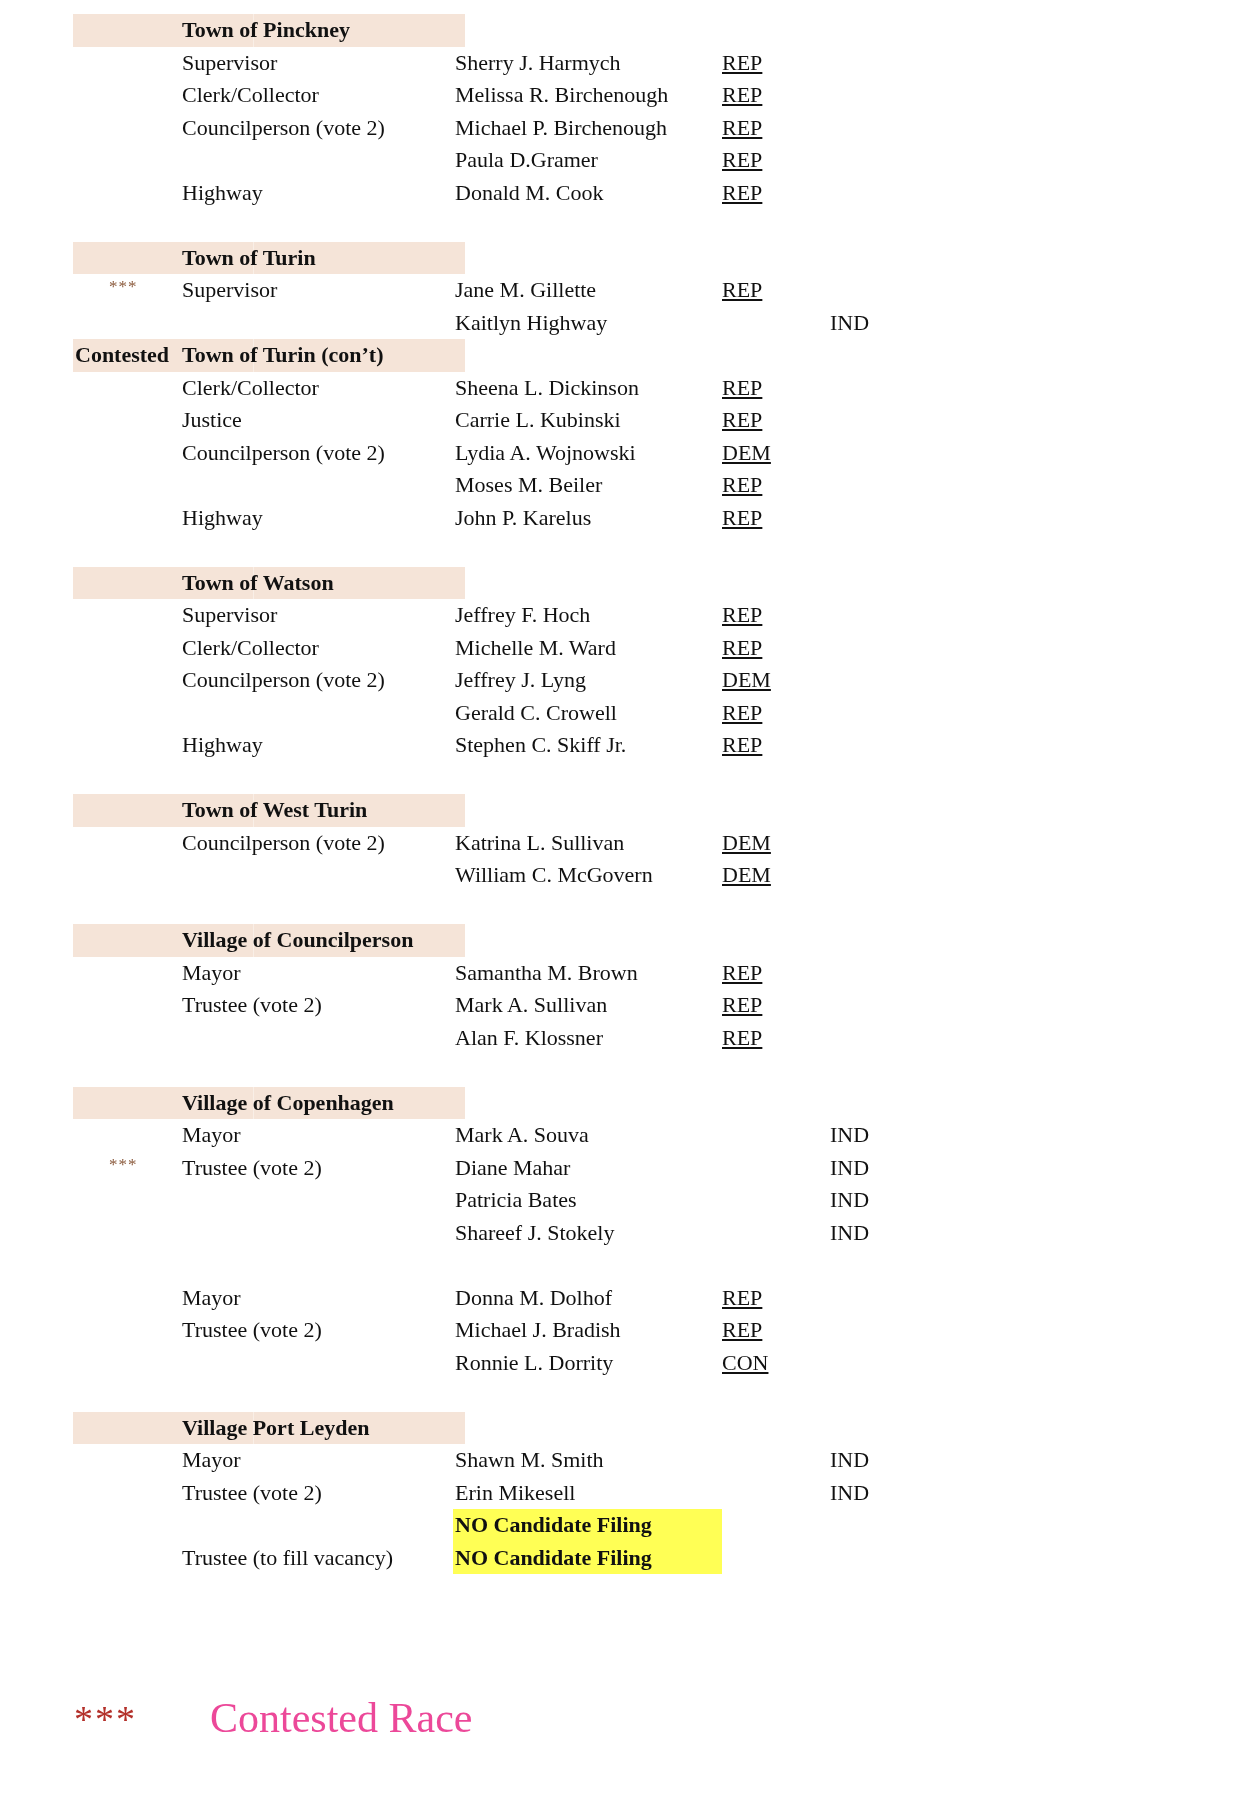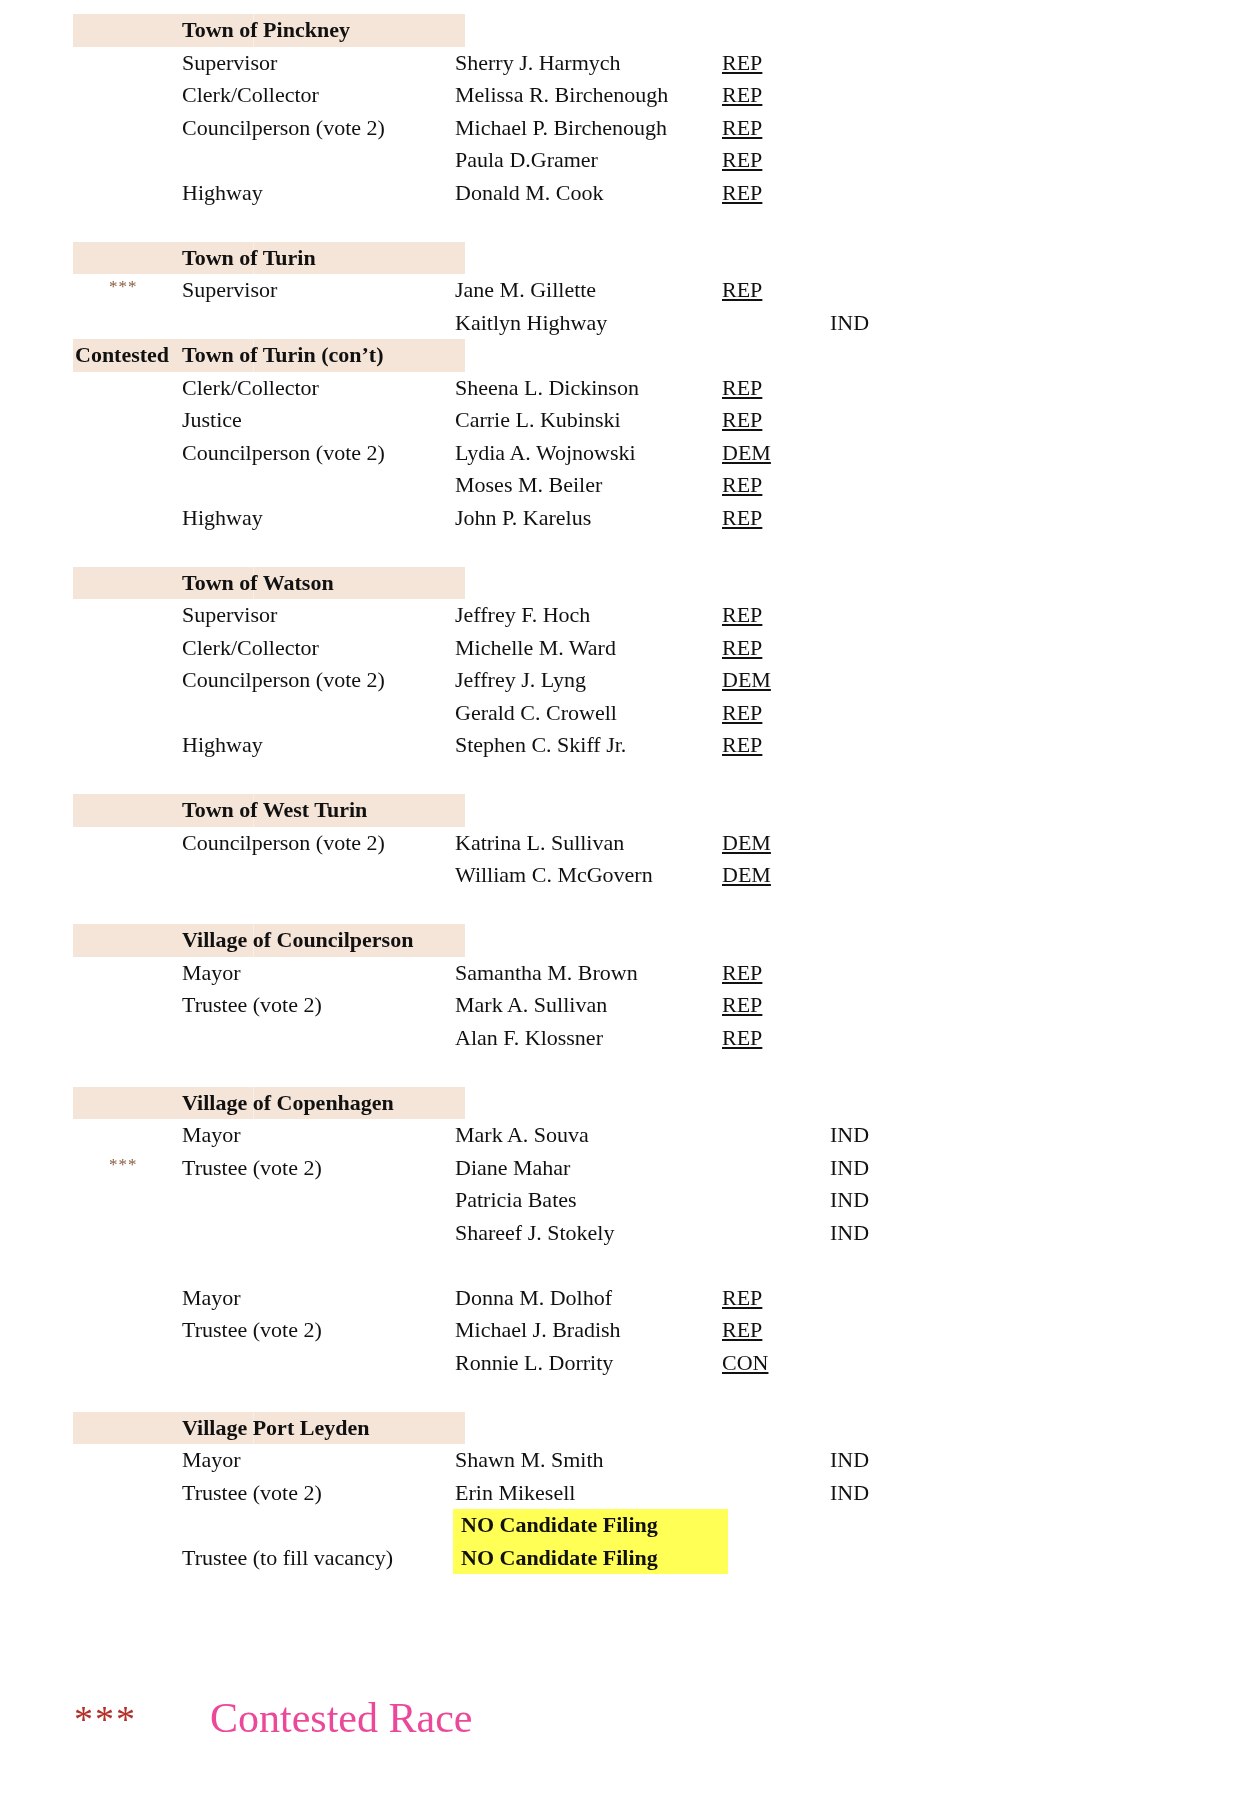--- a/index.html
+++ b/index.html
@@ -22,21 +22,21 @@
     position: absolute; left: 180px; top: 0; width: 1px; height: 32.5px;
     background: #f9efe7;
   }
   .c-note { left: 75px; font-weight: bold; }
   .c-star { left: 109px; color: #8b5a3c; font-size: 17px; letter-spacing: 1px; top: -3px !important; }
   .c-office { left: 182px; font-family: Liberation Serif, serif; }
   .c-title { left: 182px; font-weight: bold; }
   .c-name { left: 455px; }
   .c-name.nofile {
     font-weight: bold; background: #ffff55;
-    left: 453px; width: 267px; padding-left: 8px; height: 32.5px;
+    left: 453px; width: 267px; padding-left: 2px; height: 32.5px;
   }
   .c-party1 { left: 722px; text-decoration: underline; }
   .c-party2 { left: 830px; }
 
   #legend { position: absolute; top: 1690px; left: 0; width: 1242px; height: 60px; }
   #legend .stars {
     position: absolute; left: 74px; top: 4px; color: #b3302a;
     font-size: 38px; letter-spacing: 2px; line-height: 50px;
   }
   #legend .label {

